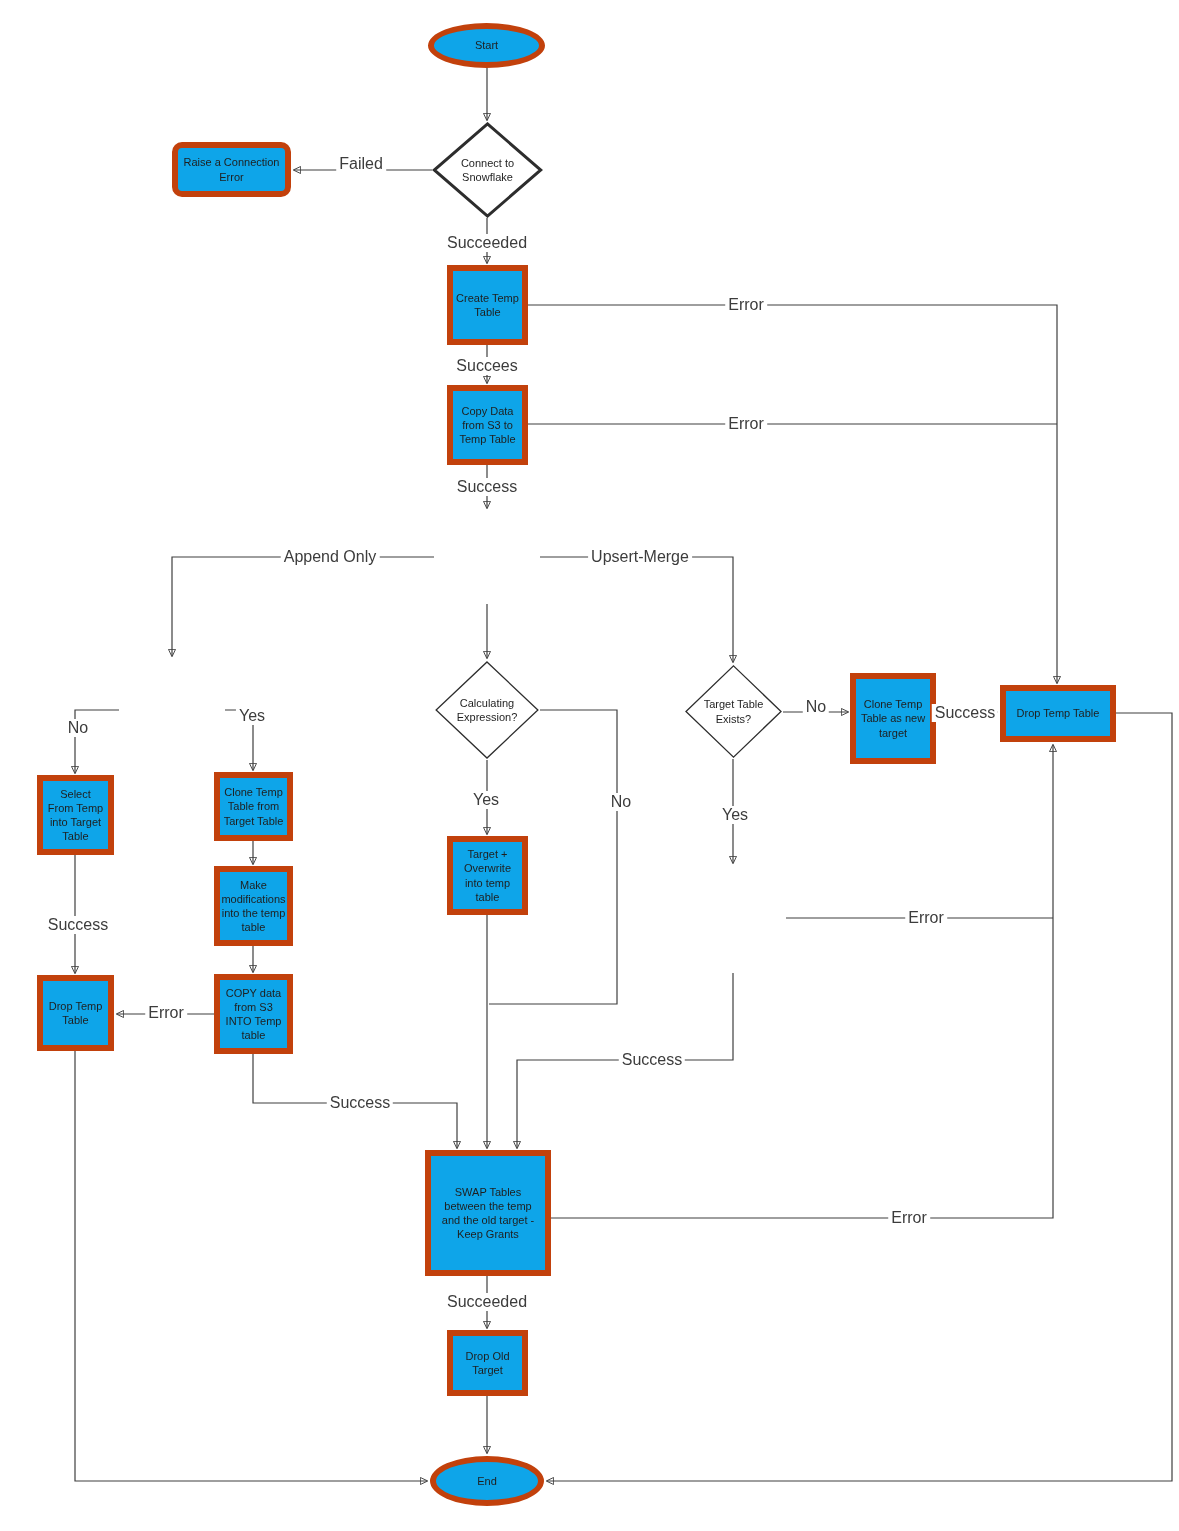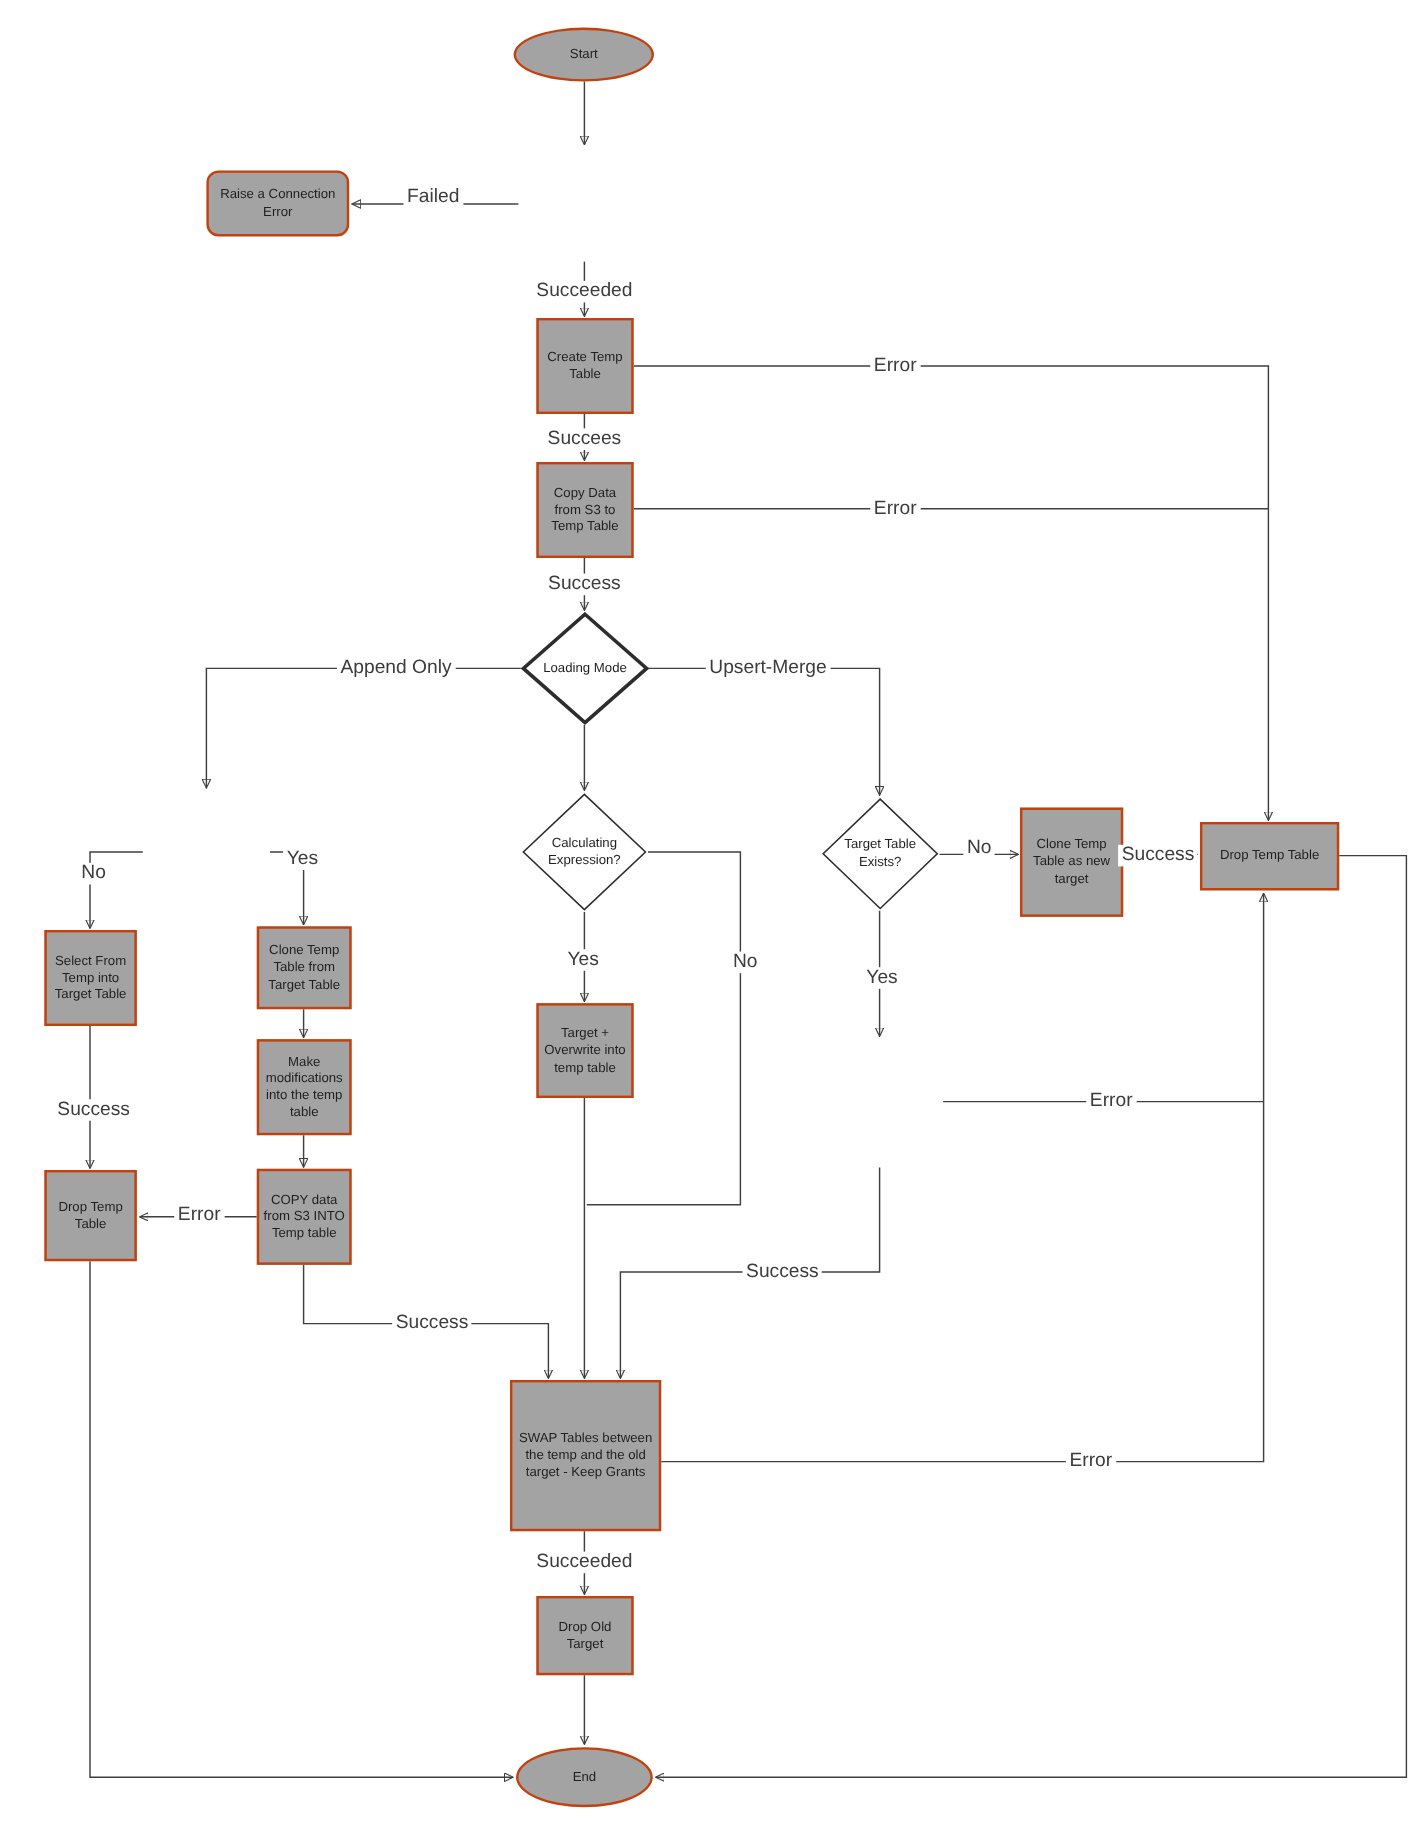--- a/index.html
+++ b/index.html
@@ -2,21 +2,21 @@
 <html><head>
 <meta charset="utf-8">
 <style>
   * { margin:0; padding:0; box-sizing:border-box; }
   html,body { background:#ffffff; }
   body { font-family:"Liberation Sans","DejaVu Sans",sans-serif; }
   #canvas { position:relative; width:1179px; height:1531px; background:#ffffff; overflow:hidden; }
   svg.edges { position:absolute; left:0; top:0; z-index:1; }
   svg.edges path { fill:none; stroke:#3f3f3f; stroke-width:1.2px; }
   .node { position:absolute; display:flex; align-items:center; justify-content:center;
-          text-align:center; background:#a3a3a3; border:2px solid #c2410c; color:#1f1f1f;
+          text-align:center; background:#0ea5e9; border:6px solid #c2410c; color:#1f1f1f;
           font-size:11px; line-height:1.28; padding:2px 3px; z-index:2; }
   .term { border-radius:50%; }
   .rounded { border-radius:10px; }
   .diamond { border:none; background:transparent; padding:0; }
   .diamond > svg { position:absolute; left:0; top:0; width:100%; height:100%; }
   .diamond polygon { fill:#ffffff; stroke:#2d2d2d; stroke-width:1.3; vector-effect:non-scaling-stroke; }
   .diamond.bold polygon { stroke-width:3; }
   .diamond span { position:relative; z-index:1; padding:0 8px; }
   .elabel { position:absolute; transform:translate(-50%,-50%); background:#ffffff;
             padding:0 3px; font-size:16px; color:#3c3c3c; z-index:3; white-space:nowrap; }
@@ -61,39 +61,39 @@
     <path d="M487,1276 L487,1328" marker-end="url(#arr)"></path>
     <path d="M487,1396 L487,1453" marker-end="url(#arr)"></path>
     <path d="M75,1051 L75,1481 L427,1481" marker-end="url(#arr)"></path>
     <path d="M1116,713 L1172,713 L1172,1481 L547,1481" marker-end="url(#arr)"></path>
   </svg>
 
   <div class="node term" style="left:428px;top:23px;width:117px;height:45px">
     <span>Start</span>
   </div>
 
+  <div class="node diamond bold" style="left:432px;top:122px;width:111px;height:96px">
+    <svg viewBox="0 0 100 100" preserveAspectRatio="none">
+        <polygon points="50,2 98,50 50,98 2,50"></polygon>
+      </svg>
+    <span>Connect to Snowflake</span>
+  </div>
 
   <div class="node rounded" style="left:172px;top:142px;width:119px;height:55px">
     <span>Raise a Connection Error</span>
   </div>
 
   <div class="node" style="left:447px;top:265px;width:81px;height:80px">
     <span>Create Temp Table</span>
   </div>
 
   <div class="node" style="left:447px;top:385px;width:81px;height:80px">
     <span>Copy Data from S3 to Temp Table</span>
   </div>
 
-  <div class="node diamond bold" style="left:434px;top:510px;width:107px;height:94px">
-    <svg viewBox="0 0 100 100" preserveAspectRatio="none">
-        <polygon points="50,2 98,50 50,98 2,50"></polygon>
-      </svg>
-    <span>Loading Mode</span>
-  </div>
 
 
   <div class="node diamond" style="left:684px;top:664px;width:99px;height:95px">
     <svg viewBox="0 0 100 100" preserveAspectRatio="none">
         <polygon points="50,2 98,50 50,98 2,50"></polygon>
       </svg>
     <span>Target Table Exists?</span>
   </div>
 
   <div class="node diamond" style="left:434px;top:660px;width:106px;height:100px">

